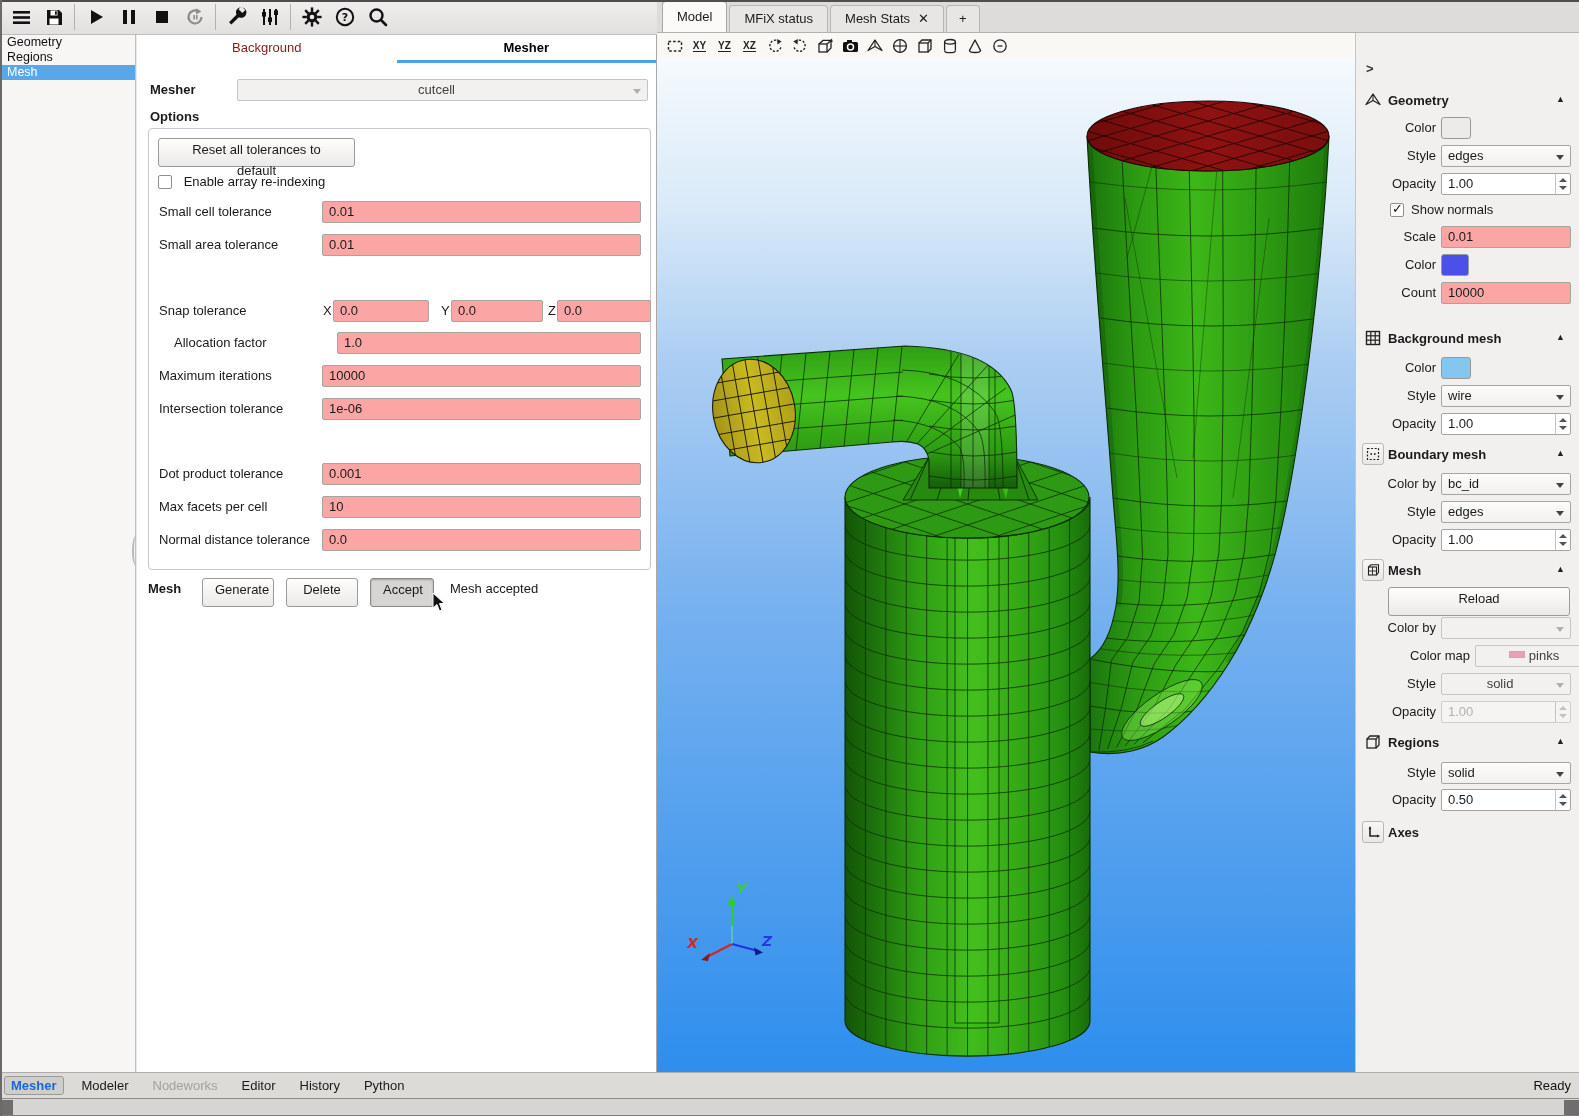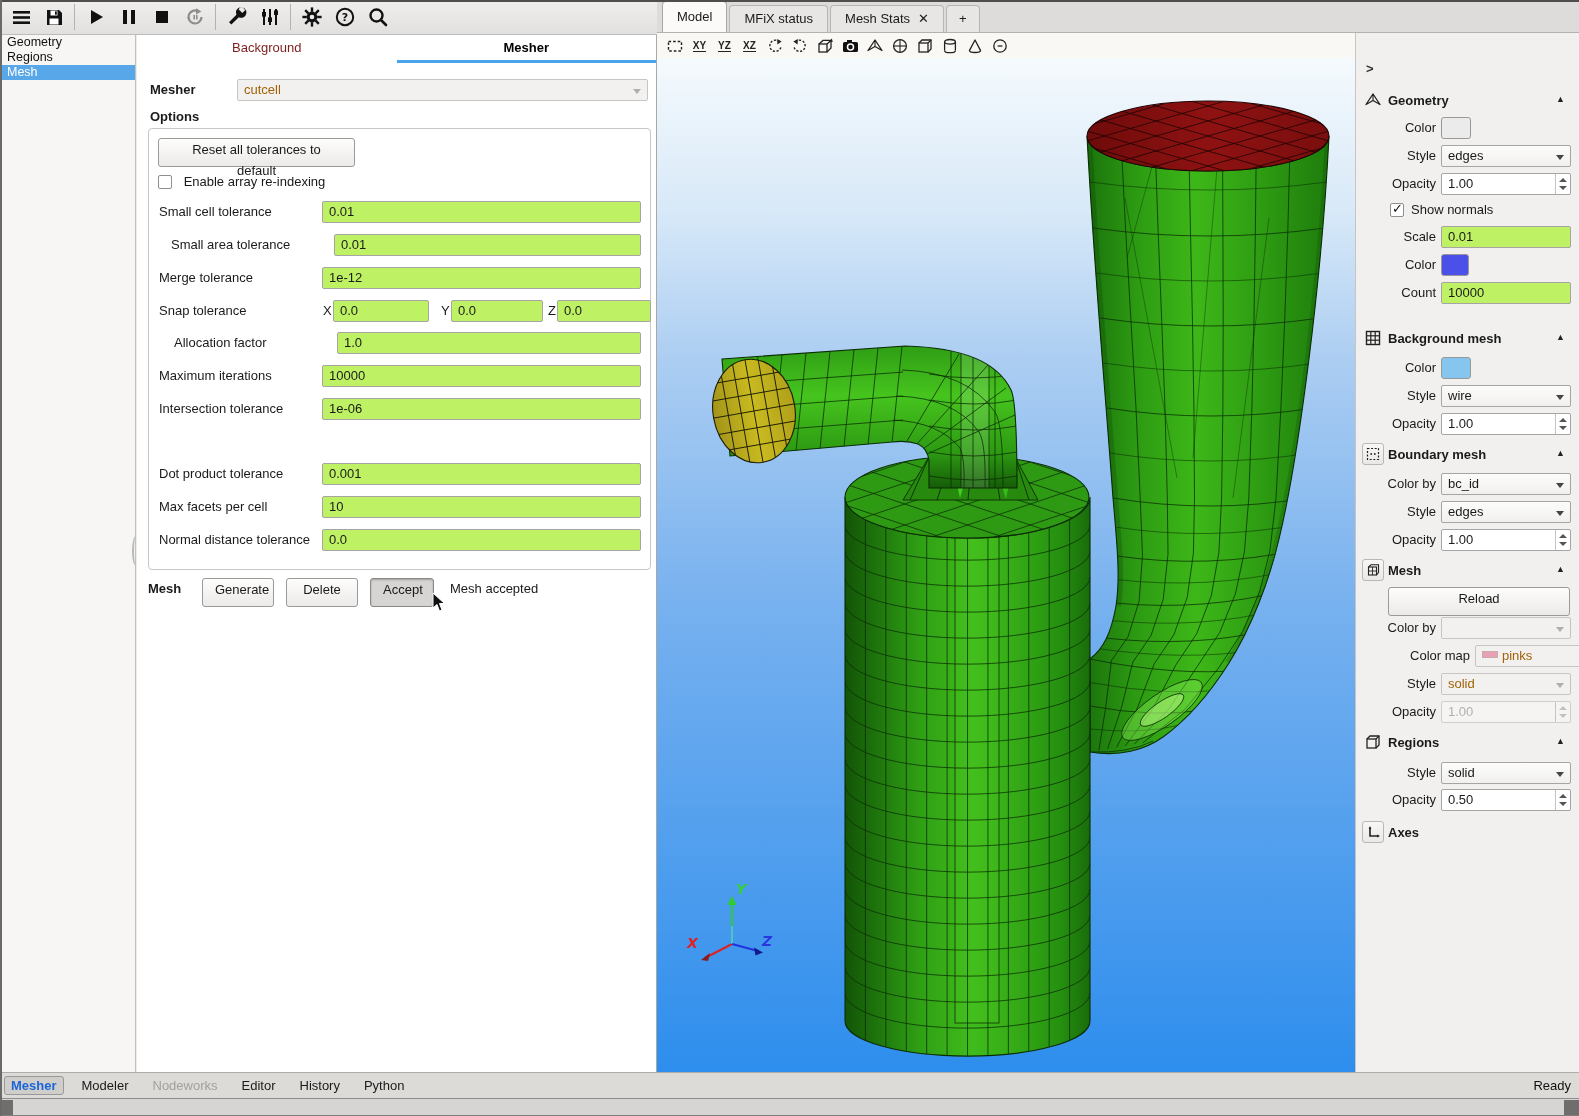--- a/index.html
+++ b/index.html
@@ -24,30 +24,30 @@
   
   .form-panel{left:137px;top:35px;width:520px;height:1037px;background:#fff;border-right:1px solid #a9a8a6;box-sizing:border-box;}
   .form-tabs{position:absolute;left:0;top:0;width:100%;height:28px;display:flex;}
   .form-tab{flex:1;text-align:center;line-height:26px;color:#7f1d1d;}
   .form-tab.active{font-weight:bold;color:#000;border-bottom:3px solid #4aa2e8;}
   .bold-label{font-weight:bold;}
   .combo{background:linear-gradient(#fcfcfb,#f1f0ee);border:1px solid #a6a5a3;border-radius:2px;
          height:22px;line-height:20px;padding:0 18px 0 6px;box-sizing:border-box;position:relative;overflow:hidden;}
   .combo::after{content:"";position:absolute;right:6px;top:9px;border-left:4px solid transparent;
          border-right:4px solid transparent;border-top:5px solid #444;}
-  .combo.disabled{color:#a16207;background:#f2f1ef;border-color:#c6c5c3;}
+  .combo.disabled{color:#404040;background:#f2f1ef;border-color:#c6c5c3;text-align:center;}
   .combo.disabled::after{border-top-color:#b0afad;}
   .group-box{position:absolute;left:11px;top:93px;width:501px;height:440px;border:1px solid #c8c7c5;border-radius:4px;}
   .btn{display:inline-block;background:linear-gradient(#fdfdfc,#eceae8);border:1px solid #9b9a98;border-radius:3px;
        height:29px;line-height:21px;padding:0 12px;box-sizing:border-box;text-align:center;}
   .btn.pressed{background:#d7d5d3;border-color:#8a8988;box-shadow:inset 0 1px 2px rgba(0,0,0,.25);}
   .cb{display:inline-block;width:14px;height:14px;background:#fff;border:1px solid #908f8d;border-radius:2px;
       vertical-align:-3px;position:relative;box-sizing:border-box;}
   .cb.checked::after{content:"✓";position:absolute;left:1px;top:-3px;font-size:13px;font-weight:bold;color:#111;}
-  .tfield{background:#bef264;border:1px solid #a6a5a3;border-radius:2px;height:22px;line-height:20px;
+  .tfield{background:#fca5a5;border:1px solid #a6a5a3;border-radius:2px;height:22px;line-height:20px;
           padding:0 6px;box-sizing:border-box;overflow:hidden;}
   .frow{position:absolute;left:10px;right:9px;height:22px;}
   .frow .flabel{position:absolute;left:0;top:3px;}
   .frow .tfield{position:absolute;left:163px;right:0;}
 
   
   .right-region{left:657px;top:0;width:922px;height:1072px;background:#f1f0ee;}
   .view-tabs{position:absolute;left:0;top:0;width:100%;height:33px;background:#dddcda;border-bottom:1px solid #b3b2b0;
              display:flex;align-items:flex-end;box-sizing:border-box;padding-left:5px;}
   .vtab{background:#e7e6e4;border:1px solid #b7b6b4;border-bottom:none;border-radius:4px 4px 0 0;
@@ -224,27 +224,23 @@
       <div class="btn abs" style="left:9px;top:9px;width:197px;">Reset all tolerances to default</div>
       <div class="abs" style="left:9px;top:45px;">
         <span class="cb"></span>
         <span style="margin-left:8px;">Enable array re-indexing</span>
       </div>
 
       <div class="frow" style="top:72px;">
         <span class="flabel">Small cell tolerance</span>
         <div class="tfield">0.01</div>
       </div>
-      <div class="frow" style="top:105px;margin-left:12px;">
+      <div class="frow" style="top:105px;">
         <span class="flabel">Small area tolerance</span>
         <div class="tfield">0.01</div>
-      </div>
-      <div class="frow" style="top:138px;">
-        <span class="flabel">Merge tolerance</span>
-        <div class="tfield">1e-12</div>
       </div>
 
       <div class="frow" style="top:171px;">
         <span class="flabel">Snap tolerance</span>
         <span class="abs" style="left:164px;top:3px;">X</span>
         <div class="tfield abs" style="left:174px;width:96px;">0.0</div>
         <span class="abs" style="left:282px;top:3px;">Y</span>
         <div class="tfield abs" style="left:292px;width:92px;">0.0</div>
         <span class="abs" style="left:389px;top:3px;">Z</span>
         <div class="tfield abs" style="left:398px;width:94px;">0.0</div>

